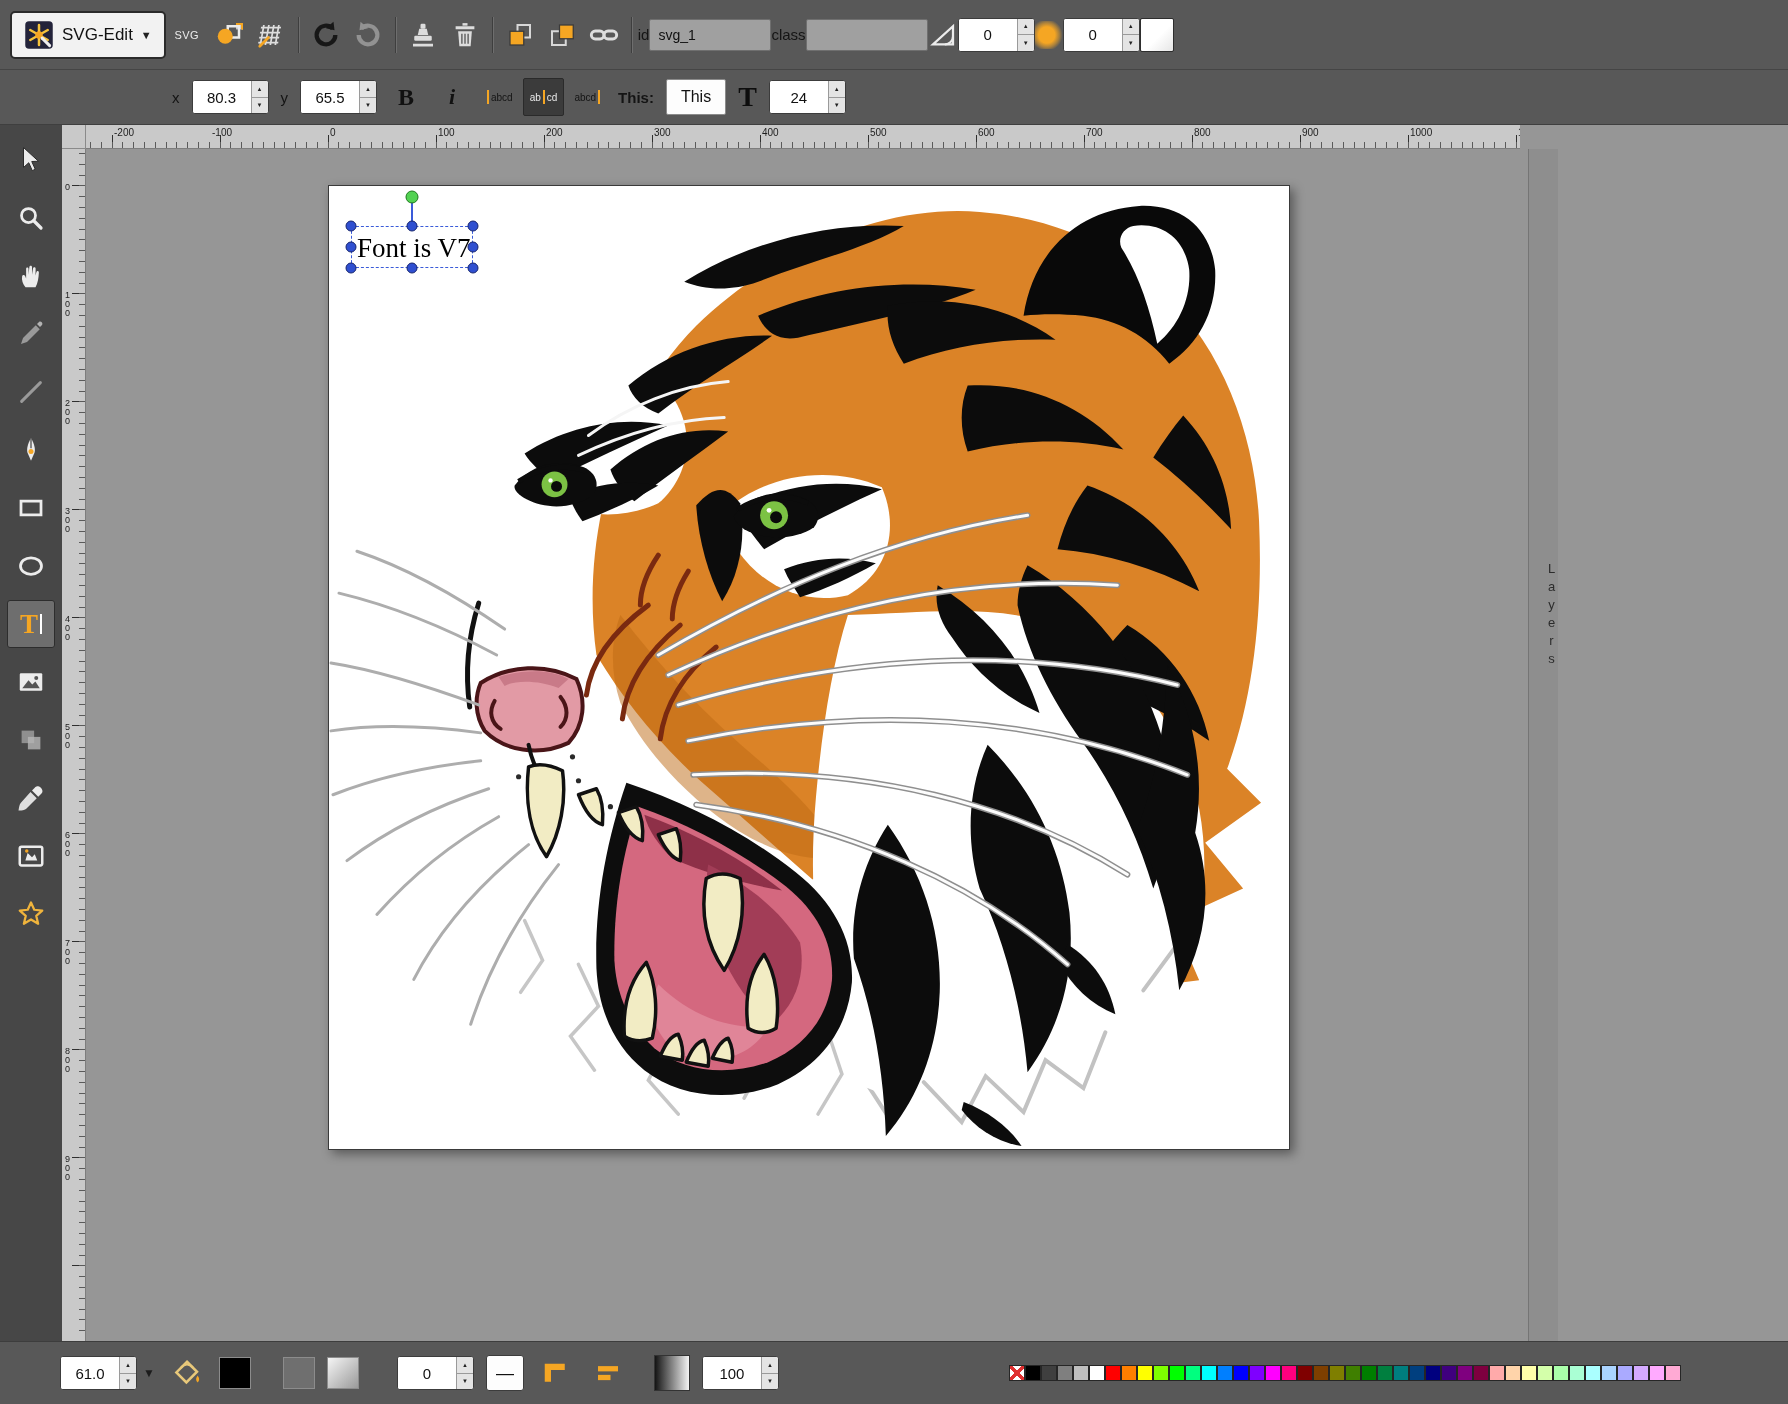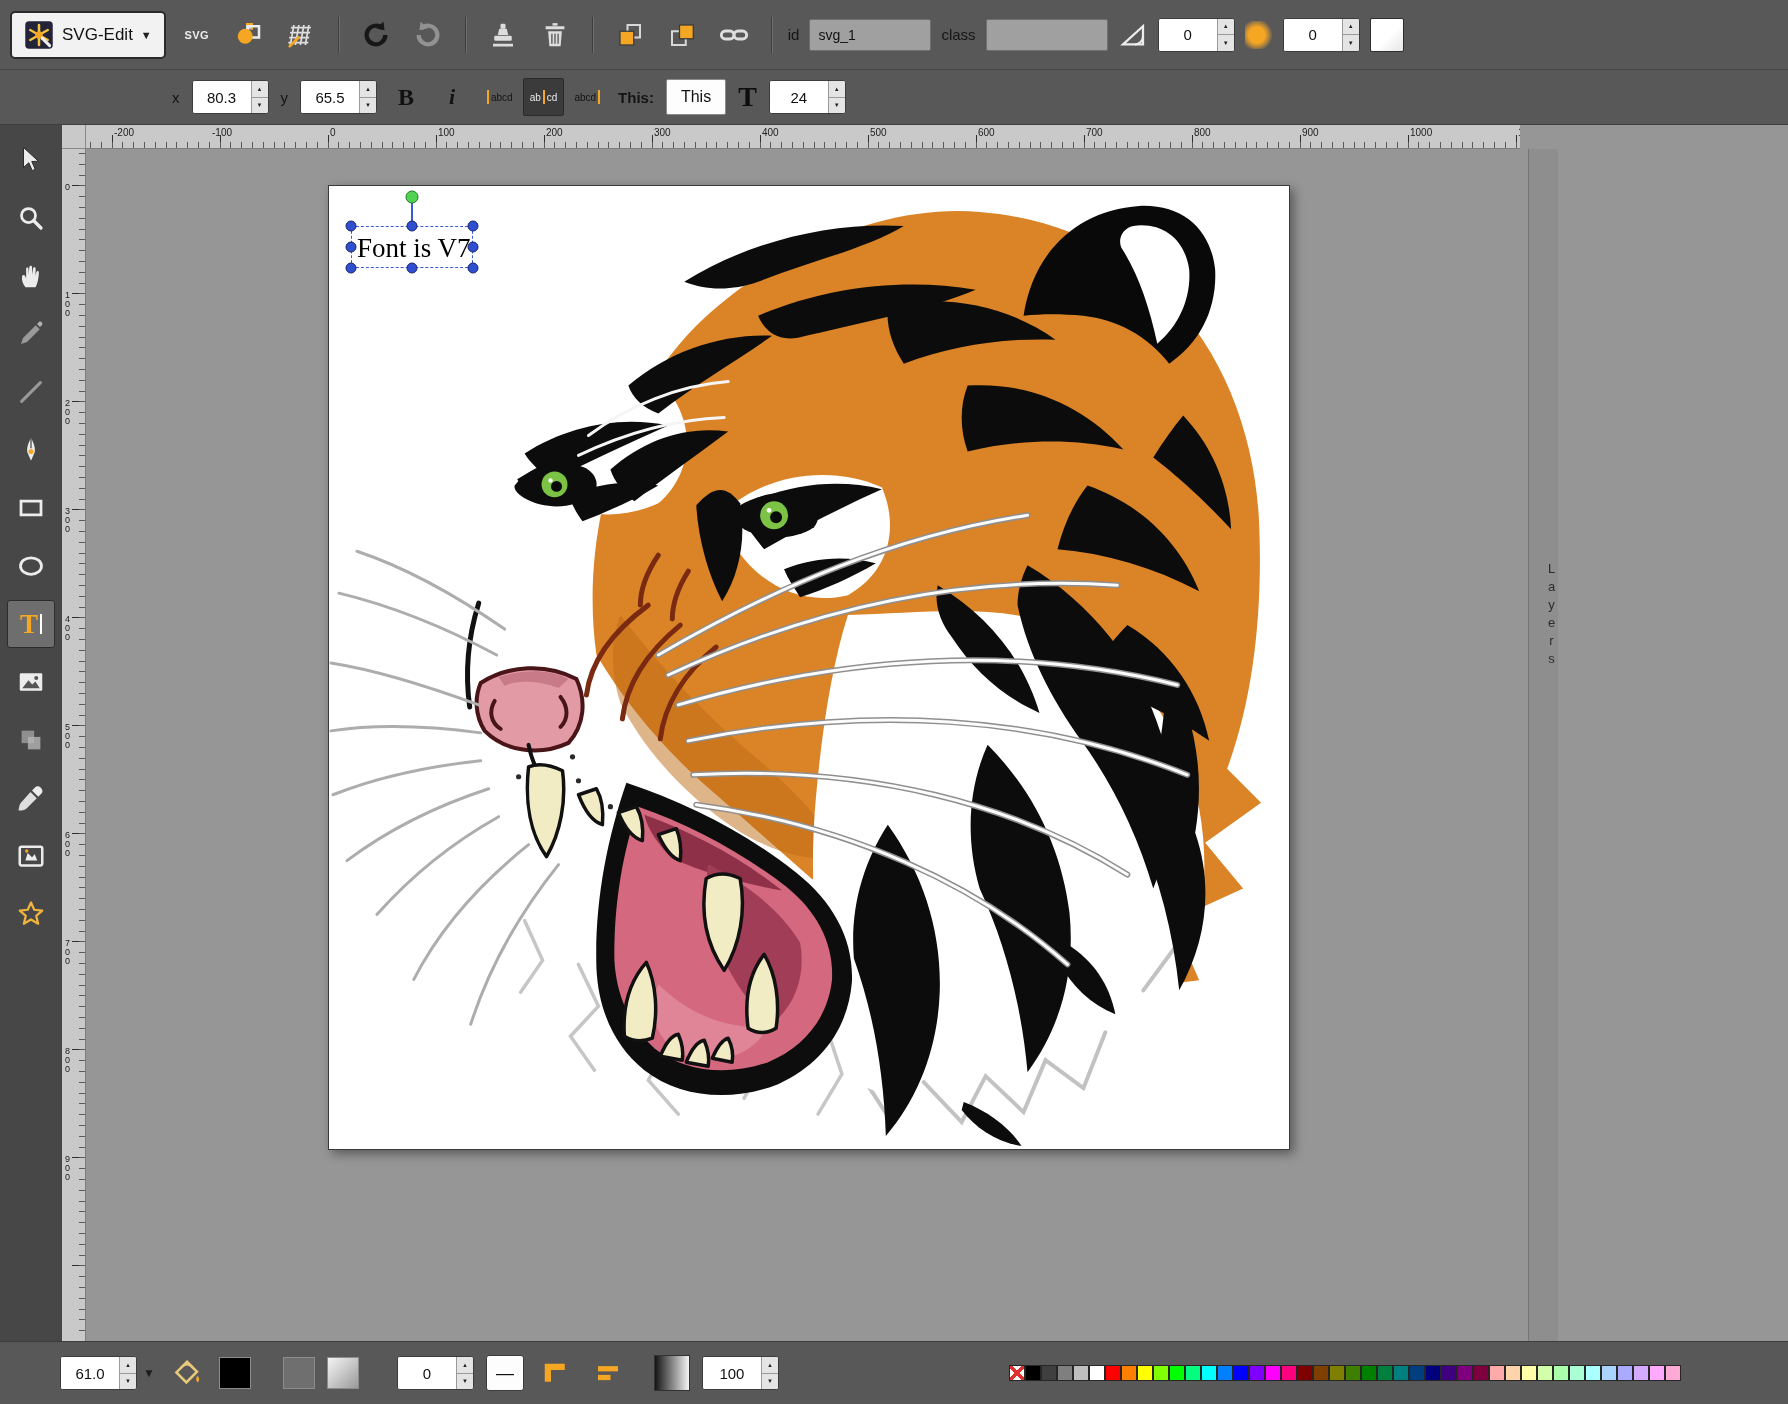--- a/index.html
+++ b/index.html
@@ -1,28 +1,28 @@
 <!DOCTYPE html>
 <html><head>
 <meta charset="utf-8">
 <style>
 *{box-sizing:border-box;margin:0;padding:0}
 html,body{background:#2e2e2e}
 body{font-family:"Liberation Sans",sans-serif}
 .page{position:relative;width:1788px;height:1404px;background:#969696;overflow:hidden}
 
 
-.top-bar{position:absolute;left:0;top:0;width:1788px;height:70px;background:#585858;border-bottom:1px solid #454545;display:flex;align-items:center;gap:10px;padding:0 10px}
+.top-bar{position:absolute;left:0;top:0;width:1788px;height:70px;background:#585858;border-bottom:1px solid #454545;display:flex;align-items:center;padding:0 10px}
 .menu-btn{display:flex;align-items:center;gap:8px;height:48px;padding:0 12px;background:#f2f2f2;border:2px solid #2b2b2b;border-radius:5px;font-size:17px;color:#111;cursor:pointer;font-family:inherit}
 .menu-caret{font-size:11px;color:#222}
 .tb-btn{width:42px;height:42px;background:transparent;border:none;display:flex;align-items:center;justify-content:center;cursor:pointer;position:relative}
 .sep{width:1px;height:36px;background:#3e3e3e;box-shadow:1px 0 0 #6e6e6e;margin:0 6px;flex:none}
 .tb-label{font-size:15px;color:#151515}
 .gray-input{background:#a0a0a0;border:1px solid #6f6f6f;color:#101010;height:32px;width:122px;padding:0 8px;font-size:14px;border-radius:2px;font-family:inherit}
-.src-icon{position:relative;font-size:11px;font-weight:bold;color:#ececec;letter-spacing:.5px}
+.src-icon{position:relative;font-size:11px;font-weight:normal;color:#ececec;letter-spacing:.5px}
 .src-icon .corner{position:absolute;right:-7px;top:-6px;width:7px;height:7px;border-top:2px solid #f5a623;border-right:2px solid #f5a623}
 .spin{display:flex;height:34px;background:#fff;border:1px solid #3c3c3c;border-radius:3px;overflow:hidden;flex:none}
 .spin input{width:58px;border:none;background:#fff;font-size:15px;text-align:center;color:#111;font-family:inherit}
 .spin .steps{display:flex;flex-direction:column;width:17px;border-left:1px solid #9a9a9a}
 .spin .steps .st{flex:1;font-size:6px;line-height:1;background:#e4e4e4;border:none;color:#222;cursor:pointer;display:flex;align-items:center;justify-content:center;padding:0}
 .spin .steps .st:first-child{border-bottom:1px solid #9a9a9a}
 .blur-dot{width:28px;height:28px;background:radial-gradient(circle at 42% 50%, #f5a623 0 38%, rgba(245,166,35,.5) 58%, rgba(245,166,35,0) 74%)}
 .color-chip{width:34px;height:34px;background:linear-gradient(135deg,#ffffff 55%,#e6e6e6);border:1px solid #2e2e2e;border-radius:2px;box-shadow:inset 0 2px 0 #fff}
 
 

